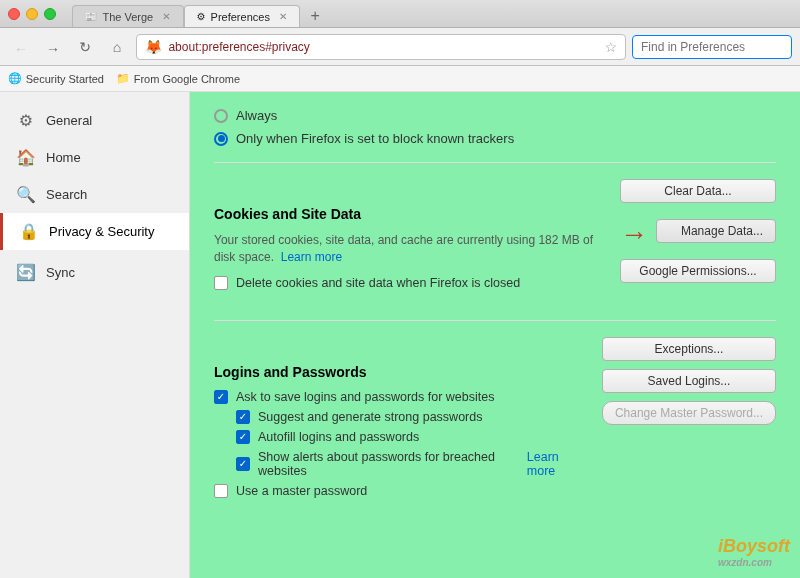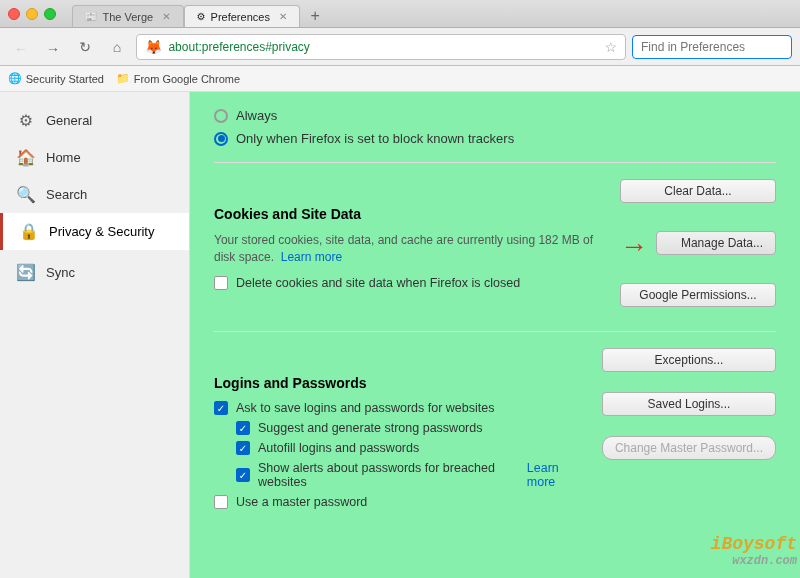--- a/index.html
+++ b/index.html
@@ -18,21 +18,21 @@
     .tab-icon { font-size: 10px; }
     .tab-close { margin-left: 4px; color: #888; font-size: 10px; cursor: pointer; }
     .tab-new { width: 22px; height: 22px; display: flex; align-items: center; justify-content: center; font-size: 16px; color: #666; cursor: pointer; margin-left: 4px; align-self: flex-end; }
 
     
     .toolbar { height: 38px; background: #f0f0f0; display: flex; align-items: center; padding: 0 8px; gap: 6px; border-bottom: 1px solid #c0c0c0; }
     .nav-btn { width: 26px; height: 26px; border: none; background: none; cursor: pointer; font-size: 14px; color: #666; display: flex; align-items: center; justify-content: center; border-radius: 4px; }
     .nav-btn.disabled { color: #ccc; cursor: default; }
     .address-bar { flex: 1; height: 26px; border: 1px solid #c0c0c0; border-radius: 4px; background: white; display: flex; align-items: center; padding: 0 8px; gap: 6px; font-size: 12px; }
     .firefox-icon { font-size: 14px; }
-    .address-text { flex: 1; color: #15803d; font-size: 12px; }
+    .address-text { flex: 1; color: #7f1d1d; font-size: 12px; }
     .bookmark-btn { color: #999; font-size: 14px; cursor: pointer; }
     .search-pref-input { height: 24px; border: 1.5px solid #0080ff; border-radius: 4px; background: white; padding: 0 8px; font-size: 12px; width: 160px; outline: none; }
 
     
     .bookmarks-bar { height: 26px; background: #f5f5f5; display: flex; align-items: center; padding: 0 8px; gap: 12px; border-bottom: 1px solid #ddd; font-size: 11px; color: #444; }
     .bookmark-item { display: flex; align-items: center; gap: 4px; cursor: pointer; }
 
     
     .main-layout { display: flex; height: calc(578px - 28px - 38px - 26px); background: #f9f9f9; }
 
@@ -54,36 +54,36 @@
     .radio-circle { width: 14px; height: 14px; border-radius: 50%; border: 2px solid #999; display: flex; align-items: center; justify-content: center; flex-shrink: 0; }
     .radio-circle.selected { border-color: #0066cc; }
     .radio-circle.selected::after { content: ''; width: 7px; height: 7px; border-radius: 50%; background: #0066cc; }
 
     .section-desc { font-size: 12px; color: #555; margin-bottom: 10px; line-height: 1.4; }
     .learn-more { color: #0066cc; cursor: pointer; text-decoration: none; }
     .pref-btn { padding: 4px 12px; font-size: 12px; background: linear-gradient(to bottom, #f8f8f8, #e8e8e8); border: 1px solid #b0b0b0; border-radius: 4px; cursor: pointer; color: #333; min-width: 120px; }
 
     .two-col { display: flex; gap: 20px; align-items: flex-start; }
     .two-col-left { flex: 1; margin-top: 27px; }
-    .two-col-right { display: flex; flex-direction: column; gap: 20px; min-width: 130px; }
+    .two-col-right { display: flex; flex-direction: column; gap: 8px; min-width: 130px; }
 
     .checkbox-item { display: flex; align-items: center; gap: 8px; font-size: 12.5px; color: #333; margin-bottom: 6px; }
     .checkbox-box { width: 14px; height: 14px; border: 1px solid #999; border-radius: 2px; background: white; display: flex; align-items: center; justify-content: center; flex-shrink: 0; }
     .checkbox-box.checked { background: #0066cc; border-color: #0066cc; color: white; font-size: 10px; }
     .checkbox-box.checked::after { content: '✓'; font-size: 10px; color: white; }
 
     .arrow-indicator { display: flex; align-items: center; margin: 4px 0; }
     .arrow { color: #c0392b; font-size: 28px; margin-right: 8px; }
 
     .indented { margin-left: 22px; }
 
     .divider { border: none; border-top: 1px solid #ddd; margin: 16px 0; }
 
     .watermark { position: absolute; bottom: 10px; right: 10px; font-size: 18px; font-weight: bold; color: #e8a020; opacity: 0.9; font-style: italic; }
-    .watermark-sub { font-size: 12px; color: #999; display: block; text-align: right; }
+    .watermark-sub { font-size: 10px; color: #999; display: block; }
 
     .manage-data-row { display: flex; align-items: center; }
   </style>
 </head>
 <body>
 
 <div class="titlebar">
   <div class="traffic-lights">
     <div class="tl tl-red"></div>
     <div class="tl tl-yellow"></div>
@@ -228,16 +228,16 @@
           <button class="pref-btn">Exceptions...</button>
           <button class="pref-btn">Saved Logins...</button>
           <button class="pref-btn" style="min-width: 150px; color: #aaa; background: linear-gradient(to bottom, #f5f5f5, #e8e8e8); border-radius: 10px;">Change Master Password...</button>
         </div>
       </div>
     </div>
 
   </div>
 </div>
 
-<div class="watermark" style="position: fixed; bottom: 10px; right: 3px; font-family: Liberation Mono, monospace;">
+<div class="watermark" style="position: fixed; bottom: 10px; right: 10px;">
   <span>iBoysoft</span>
   <span class="watermark-sub">wxzdn.com</span>
 </div>
 
 </body></html>

